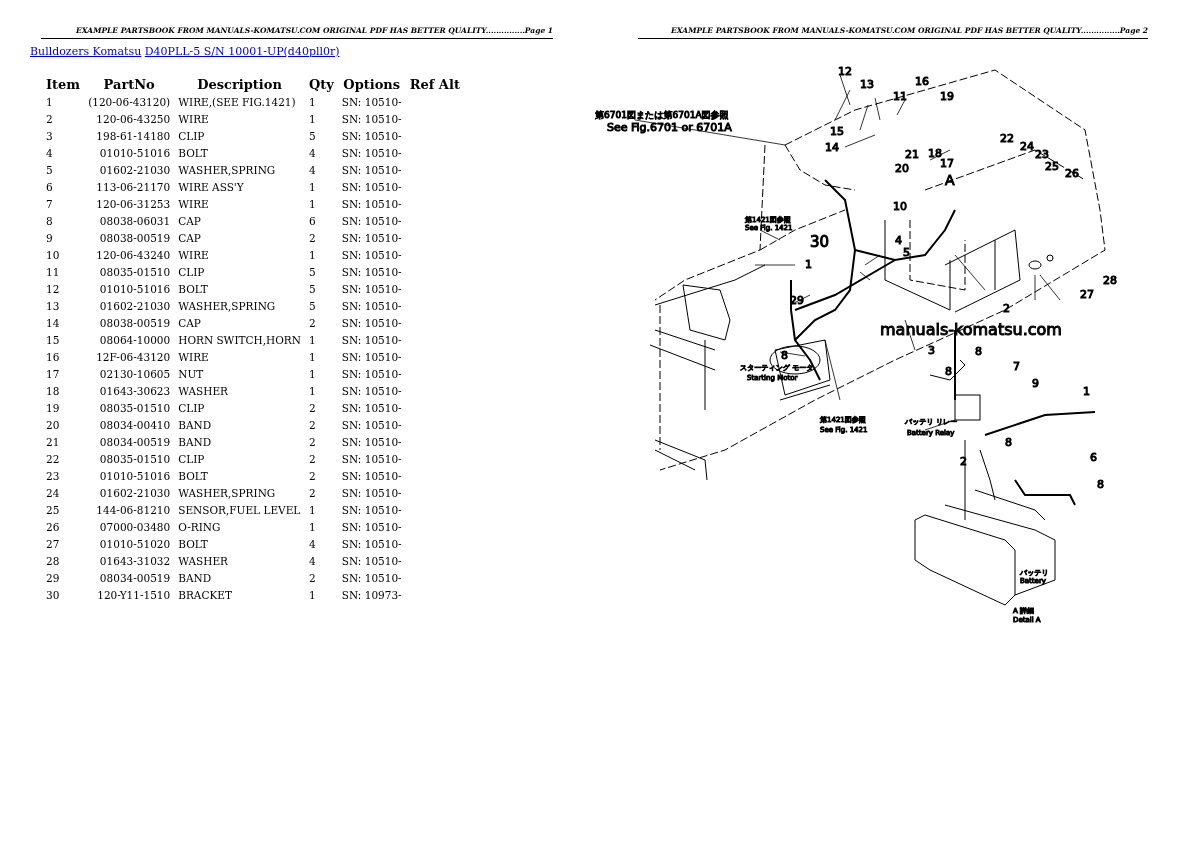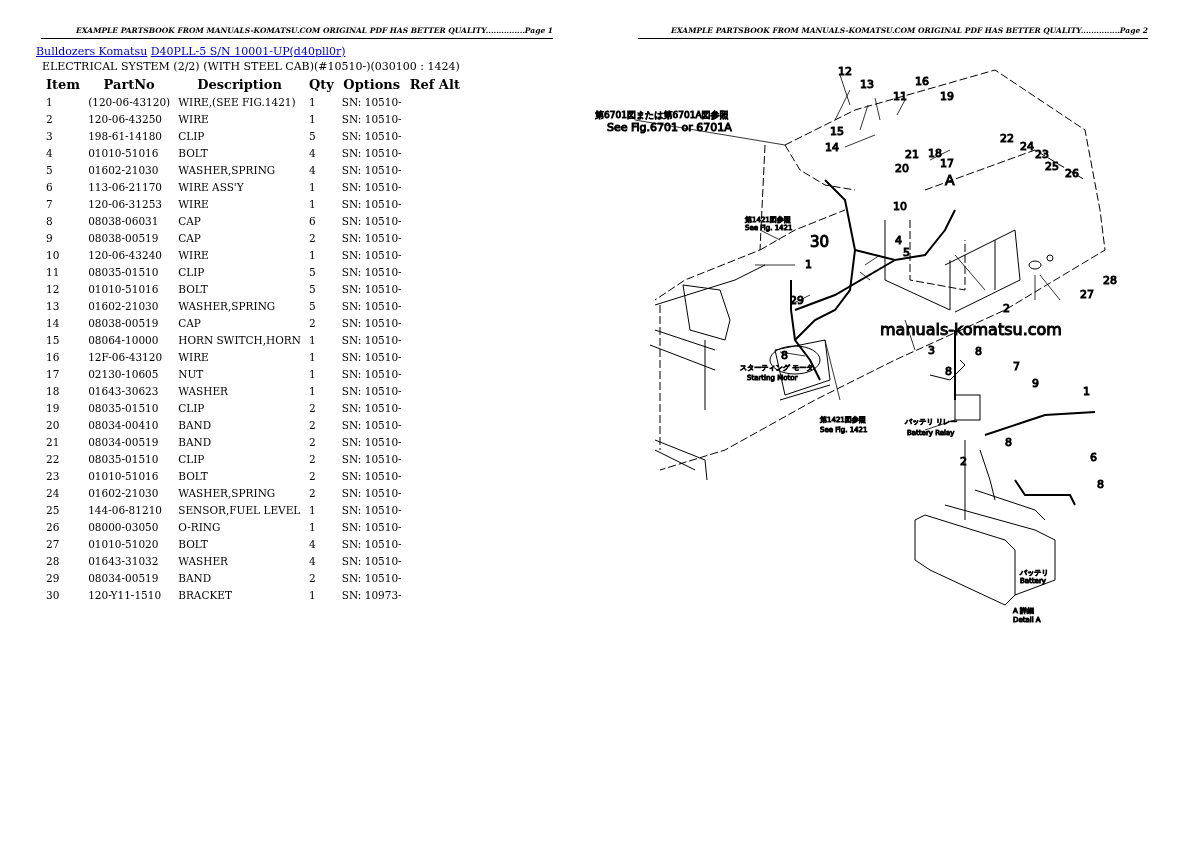--- a/index.html
+++ b/index.html
@@ -6,49 +6,48 @@
     body { width: 1190px; height: 842px; position: relative; overflow: hidden;
            font-family: "DejaVu Serif", "Liberation Serif", serif; color: #000; }
     .page { position: absolute; top: 0; height: 594px; padding-left: 20px; }
     .page-left { left: 0; width: 595px; }
     .page-right { left: 595px; width: 595px; }
     .page-header { position: absolute; top: 26px; height: 12px; border-bottom: 1px solid #000;
                    font-family: "DejaVu Serif", serif; font-size: 7.5px; font-weight: bold; font-style: italic;
                    text-align: right; line-height: 10px; white-space: nowrap; }
     .page-left .page-header { left: 41px; width: 512px; }
     .page-right .page-header { left: 43px; width: 510px; }
-    .crumbs { position: absolute; left: 36px; top: 45px; font-size: 11px; line-height: 14px; white-space: nowrap; }
+    .crumbs { position: absolute; left: 30px; top: 45px; font-size: 11px; line-height: 14px; white-space: nowrap; }
     .crumbs a { color: #1a0dab; text-decoration: underline; color: #0000cc; }
     .section-title { position: absolute; left: 42px; top: 60px; font-size: 11px; line-height: 14px; white-space: nowrap; }
     table.parts { position: absolute; left: 42px; top: 76px; border-collapse: collapse; font-size: 10.5px; }
     table.parts th { font-weight: bold; font-size: 13px; padding: 0 4px; height: 17px; text-align: center; white-space: nowrap; }
     table.parts td { padding: 0 4px; height: 17px; white-space: nowrap; vertical-align: middle; }
     table.parts td.item { width: 22px; }
-    table.parts td.partno { width: 74px; }
+    table.parts td.partno { width: 74px; text-align: right; }
     table.parts td.desc { width: 112px; }
     table.parts td.qty { width: 16px; }
     table.parts td.opt { width: 52px; margin-left: 17px; }
     .diagram { position: absolute; left: 0; top: 50px; width: 595px; height: 600px; }
     .diagram svg { width: 100%; height: 100%; }
     .lbl { font-family: "DejaVu Sans", sans-serif; font-size: 11px; fill: #000; }
     .lbl-s { font-family: "DejaVu Sans", sans-serif; font-size: 7px; fill: #000; }
     .wm { font-family: "DejaVu Sans", sans-serif; font-size: 16px; fill: #111; }
   </style>
 </head>
 <body>
 
 <div class="page page-left">
   <div class="page-header">EXAMPLE PARTSBOOK FROM MANUALS-KOMATSU.COM ORIGINAL PDF HAS BETTER QUALITY...............Page 1</div>
 
   <div class="crumbs">
     <a href="#">Bulldozers Komatsu</a>
     <a href="#">D40PLL-5 S/N 10001-UP(d40pll0r)</a>
   </div>
 
-  <div class="section-title">ELECTRICAL SYSTEM (2/2) (WITH STEEL CAB)(#10510-)(030100 : 1424)</div>
 
   <table class="parts">
     <thead>
       <tr>
         <th>Item</th>
         <th>PartNo</th>
         <th>Description</th>
         <th>Qty</th>
         <th>Options</th>
         <th>Ref Alt</th>
@@ -250,21 +249,21 @@
         <tr>
           <td class="item">25</td>
           <td class="partno">144-06-81210</td>
           <td class="desc">SENSOR,FUEL LEVEL</td>
           <td class="qty">1</td>
           <td class="opt">SN: 10510-</td>
           <td class="ref"></td>
         </tr>
         <tr>
           <td class="item">26</td>
-          <td class="partno">08000-03050</td>
+          <td class="partno">07000-03480</td>
           <td class="desc">O-RING</td>
           <td class="qty">1</td>
           <td class="opt">SN: 10510-</td>
           <td class="ref"></td>
         </tr>
         <tr>
           <td class="item">27</td>
           <td class="partno">01010-51020</td>
           <td class="desc">BOLT</td>
           <td class="qty">4</td>

